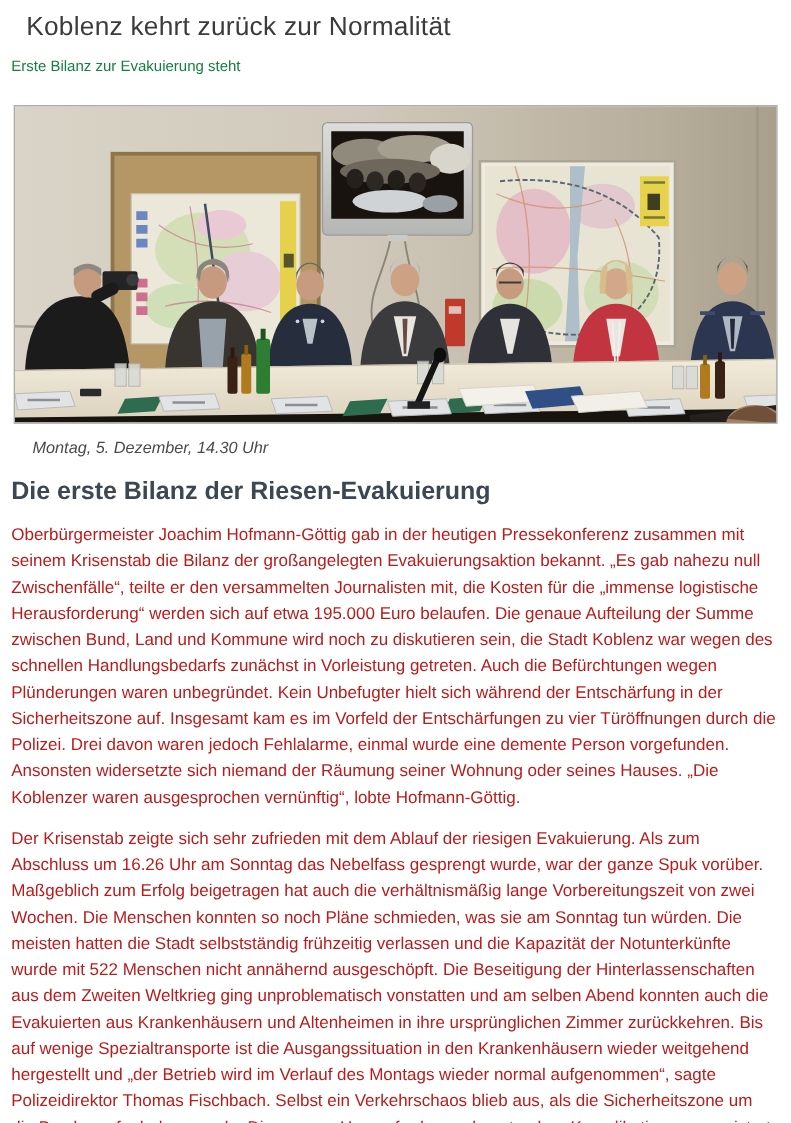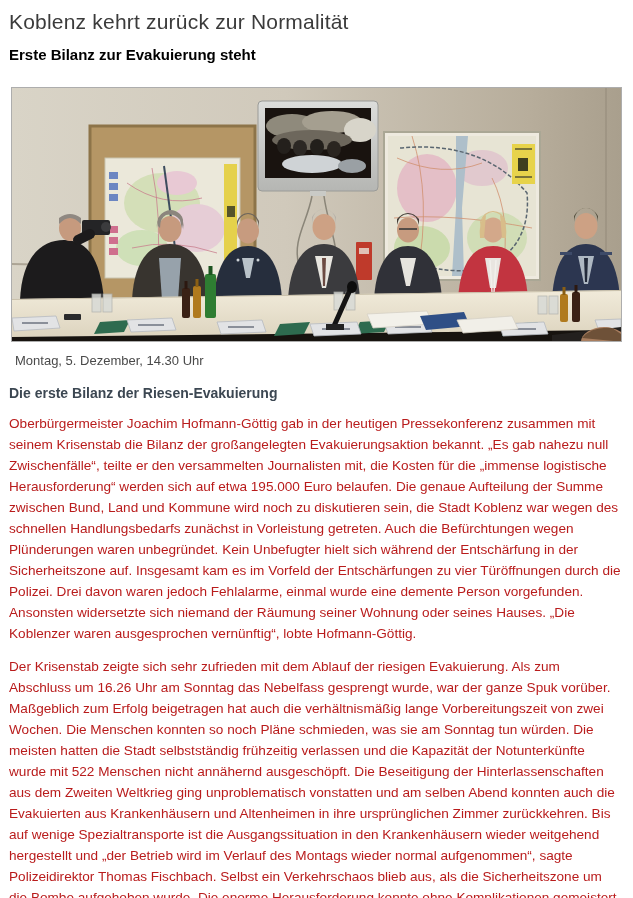--- a/index.html
+++ b/index.html
@@ -1,23 +1,23 @@
 <!DOCTYPE html>
 <html lang="de"><head>
 <meta charset="utf-8">
 <style>
   html,body{margin:0;padding:0;background:#ffffff;}
   body{font-family:"Liberation Sans","DejaVu Sans",sans-serif;color:#4e4e4e;}
   .page{width:633px;margin:0;padding:8px 9px 6px 9px;box-sizing:border-box;}
-  .title{font-size:21px;font-weight:400;color:#3b3b3b;margin:2px 0 0 0;letter-spacing:.2px;}
-  .subtitle{font-size:15px;font-weight:700;color:#000000;margin:12px 0 0 0;}
+  .title{font-size:21px;font-weight:400;color:#3b3b3b;margin:2px 0 0 12px;letter-spacing:.2px;}
+  .subtitle{font-size:12px;font-weight:400;color:#15803d;margin:12px 0 0 0;}
   figure{margin:24px 0 0 2px;padding:0;}
   .photo-frame{width:609px;height:253px;border:1px solid #adadad;background:#d8d2c5;overflow:hidden;}
-  .caption{font-size:13px;color:#4a4a4a;margin:11px 0 0 4px;}
-  h3.sec{font-size:14px;font-weight:700;color:#3c4752;margin:17px 0 0 0;}
+  .caption{font-style:italic;font-size:13px;color:#4a4a4a;margin:11px 0 0 15px;}
+  h3.sec{font-size:20px;font-weight:700;color:#3c4752;margin:17px 0 0 0;}
   p.body{font-size:13.6px;line-height:21px;margin:12px 0 0 0;color:#b91c1c;width:614px;}
   svg{display:block;}
 </style>
 </head>
 <body>
 
 <div class="page">
 
   <h1 class="title">Koblenz kehrt zurück zur Normalität</h1>
   <h2 class="subtitle">Erste Bilanz zur Evakuierung steht</h2>

